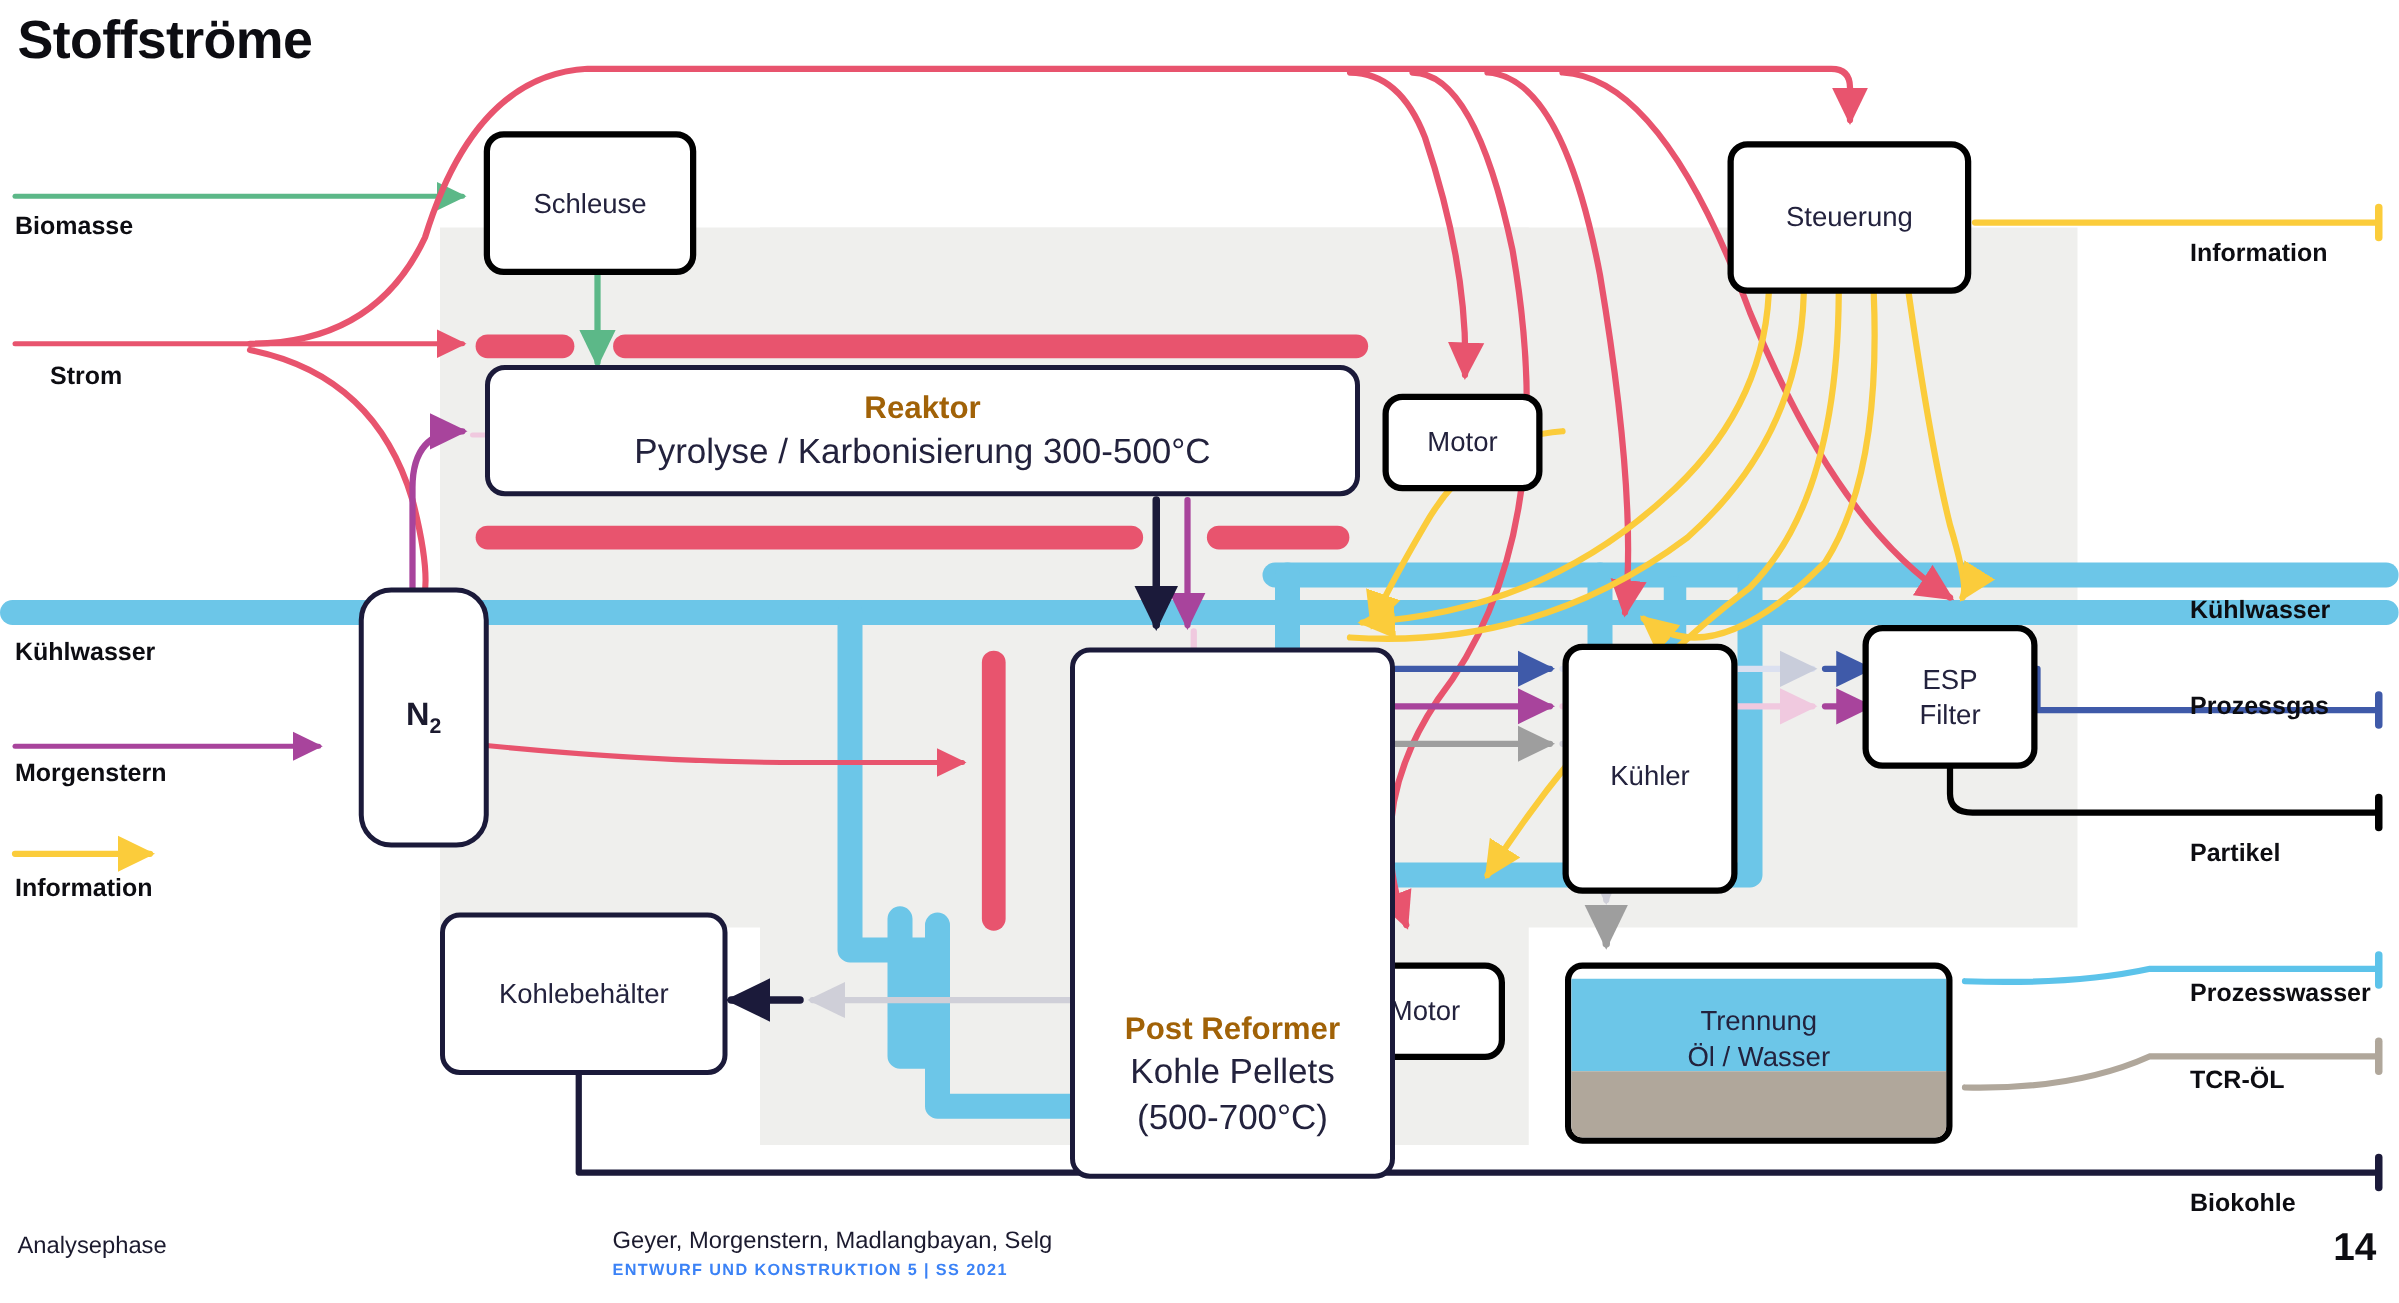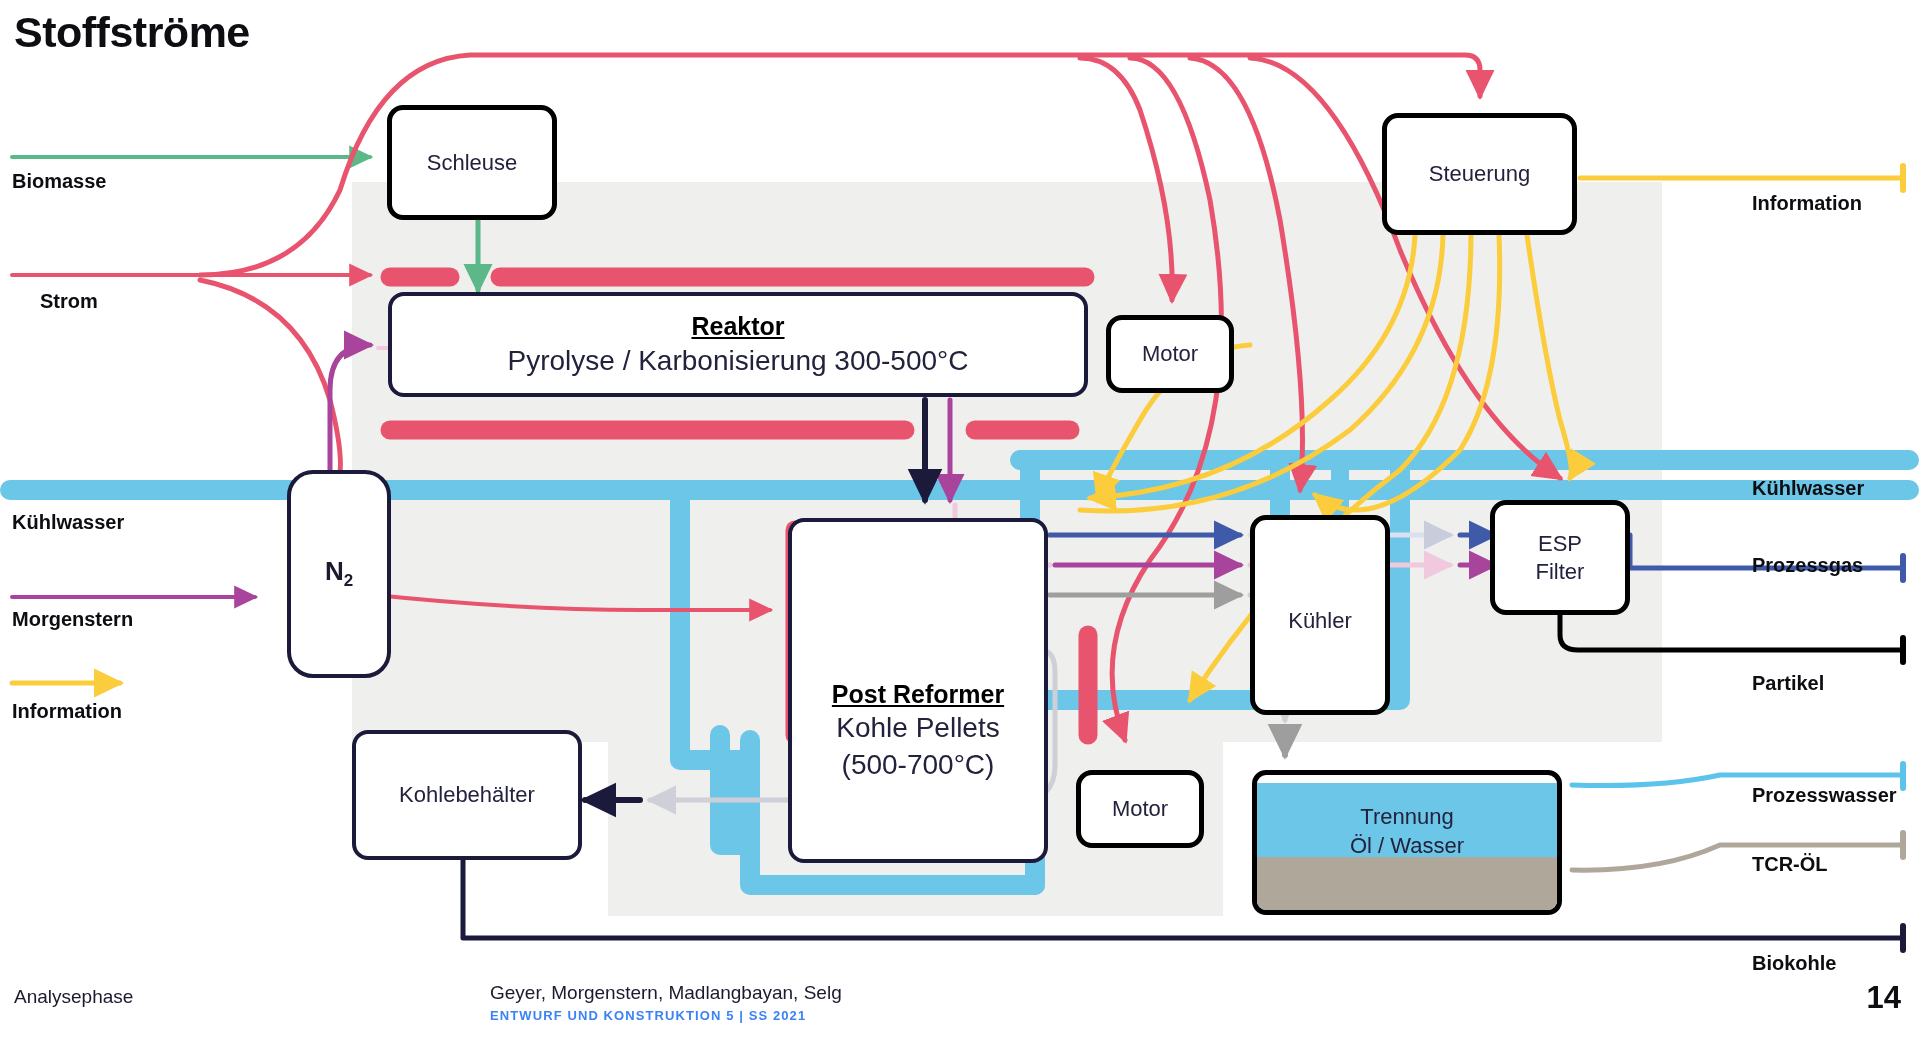--- a/index.html
+++ b/index.html
@@ -17,21 +17,21 @@
   
   svg.flows{position:absolute;left:0;top:0;width:1919px;height:1042px;overflow:visible;}
 
   
   .box{position:absolute;background:#ffffff;border-radius:16px;
        display:flex;flex-direction:column;align-items:center;justify-content:center;
        text-align:center;box-sizing:border-box;}
   .box.dark{border:4px solid #1b1a3a;}
   .box.black{border:5px solid #000000;}
   .box .t1{font-size:22px;color:#23223d;line-height:1.25;}
-  .box .t1b{font-size:25px;font-weight:bold;color:#000000;line-height:1.3;text-decoration:underline;}
+  .box .t1b{font-size:25px;font-weight:bold;color:#a16207;line-height:1.3;}
   .box .t2{font-size:28px;color:#23223d;line-height:1.3;}
 
   
   .n2{position:absolute;background:#fff;border:4px solid #1b1a3a;border-radius:26px;
       display:flex;align-items:center;justify-content:center;font-size:26px;font-weight:bold;}
   .n2 sub{font-size:17px;vertical-align:sub;}
 
   
   .tank{position:absolute;border:5px solid #000;border-radius:14px;background:#fff;
         overflow:hidden;box-sizing:border-box;}
@@ -202,21 +202,21 @@
   </div>
 
   <div class="box black" style="left:1106px;top:315px;width:128px;height:78px;">
     <div class="t1">Motor</div>
   </div>
 
   <div class="box black" style="left:1076px;top:770px;width:128px;height:78px;">
     <div class="t1">Motor</div>
   </div>
 
-  <div class="box dark" style="left:788px;top:518px;width:260px;height:345px;justify-content:flex-end;padding-bottom:76px;">
+  <div class="box dark" style="left:856px;top:518px;width:260px;height:425px;justify-content:flex-end;padding-bottom:27px;">
     <div class="t1b">Post Reformer</div>
     <div class="t2">Kohle Pellets</div>
     <div class="t2">(500-700°C)</div>
   </div>
 
   <div class="box dark" style="left:352px;top:730px;width:230px;height:130px;">
     <div class="t1">Kohlebehälter</div>
   </div>
 
   <div class="box black" style="left:1382px;top:113px;width:195px;height:122px;">

